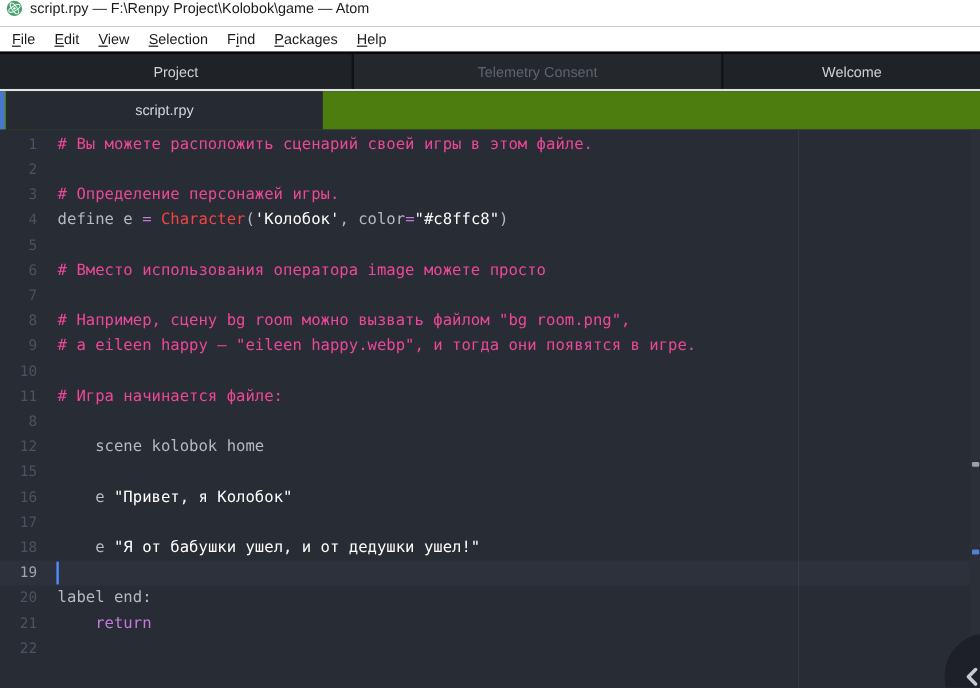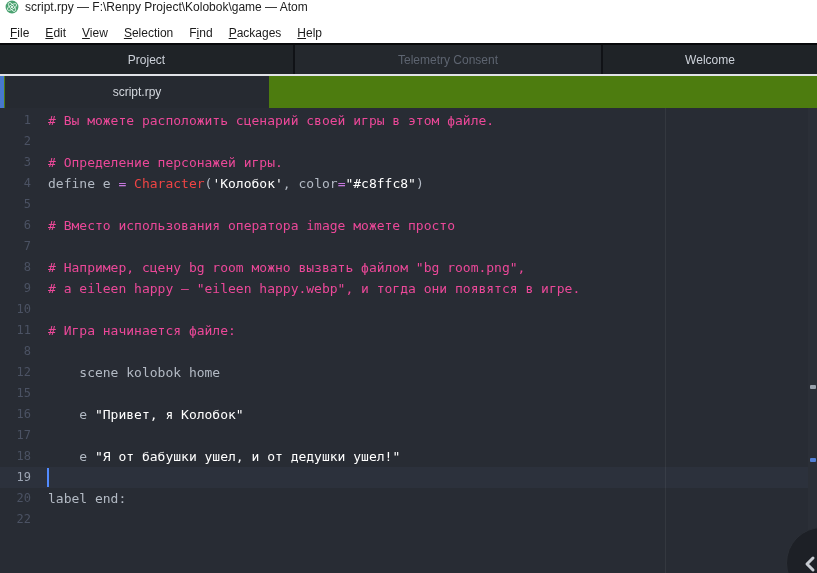--- a/index.html
+++ b/index.html
@@ -174,20 +174,24 @@
         <div class="line active">
           <div class="gutter">19</div>
           <div class="code"></div>
           <div class="cursor"></div>
         </div>
         <div class="line">
           <div class="gutter">20</div>
           <div class="code"><span class="tp">label end:</span></div>
         </div>
         <div class="line">
+          <div class="gutter">21</div>
+          <div class="code"><span class="tp">    </span><span class="tk">return</span></div>
+        </div>
+        <div class="line">
           <div class="gutter">22</div>
           <div class="code"></div>
         </div>
       </div>
     <div class="wrap-guide"></div>
     <div class="scroll-strip">
       <div class="scroll-marker marker-light"></div>
       <div class="scroll-marker marker-blue"></div>
     </div>
   </div>

